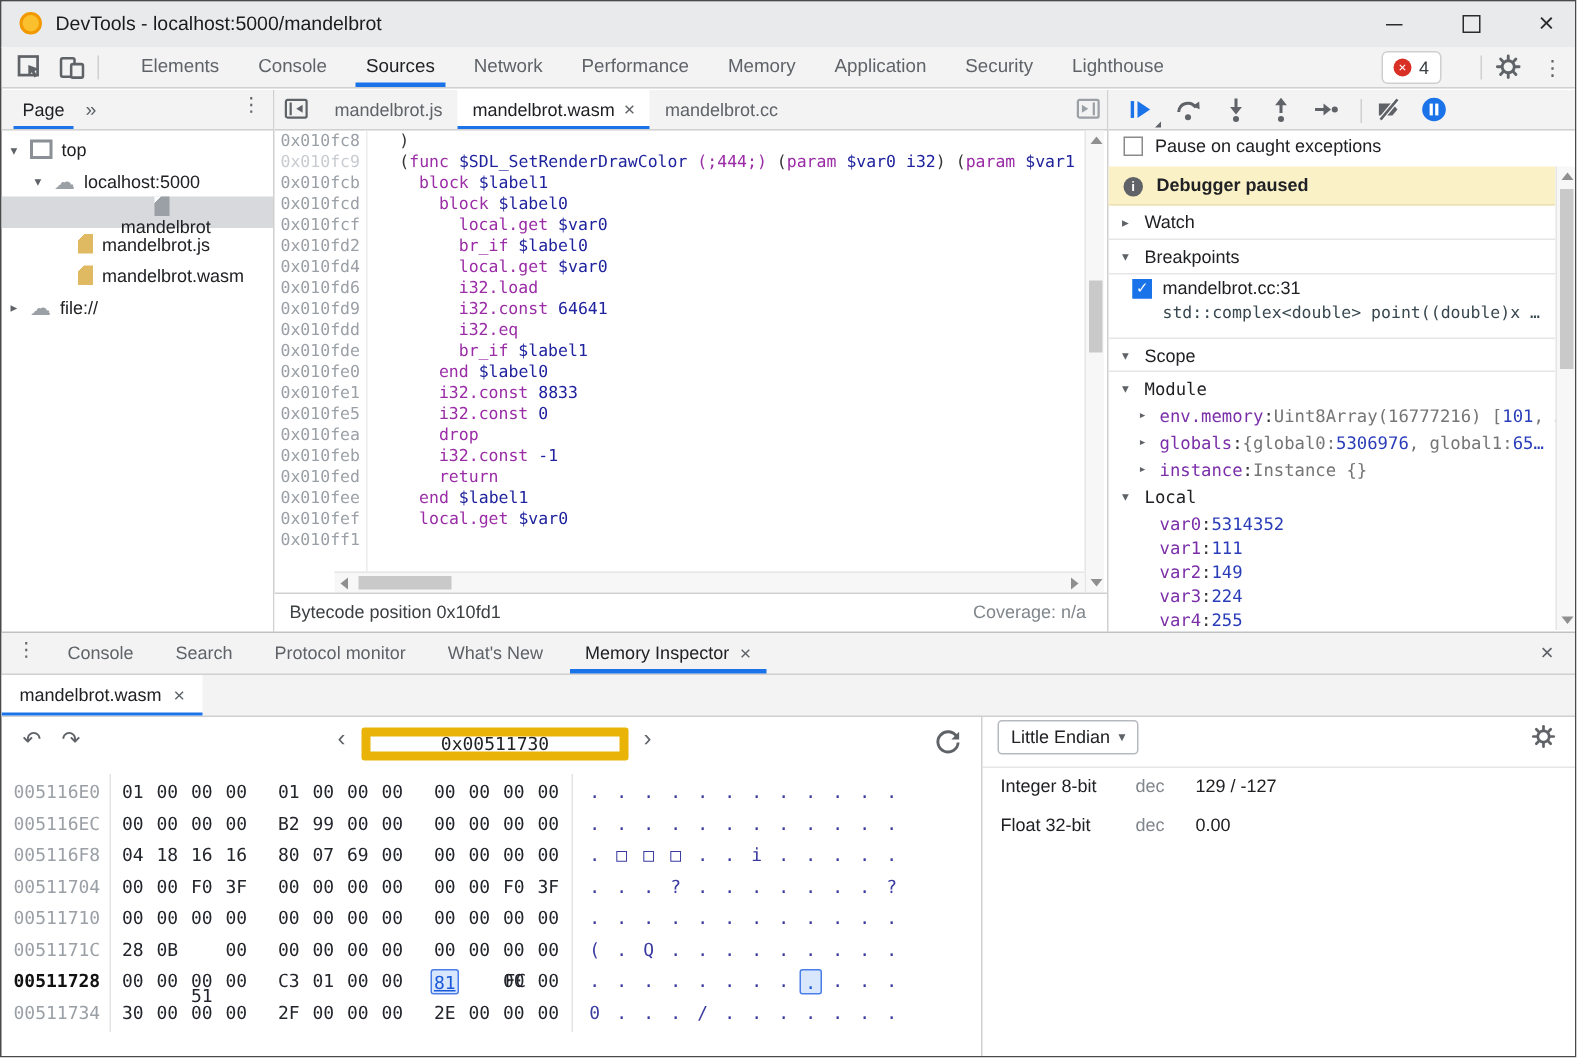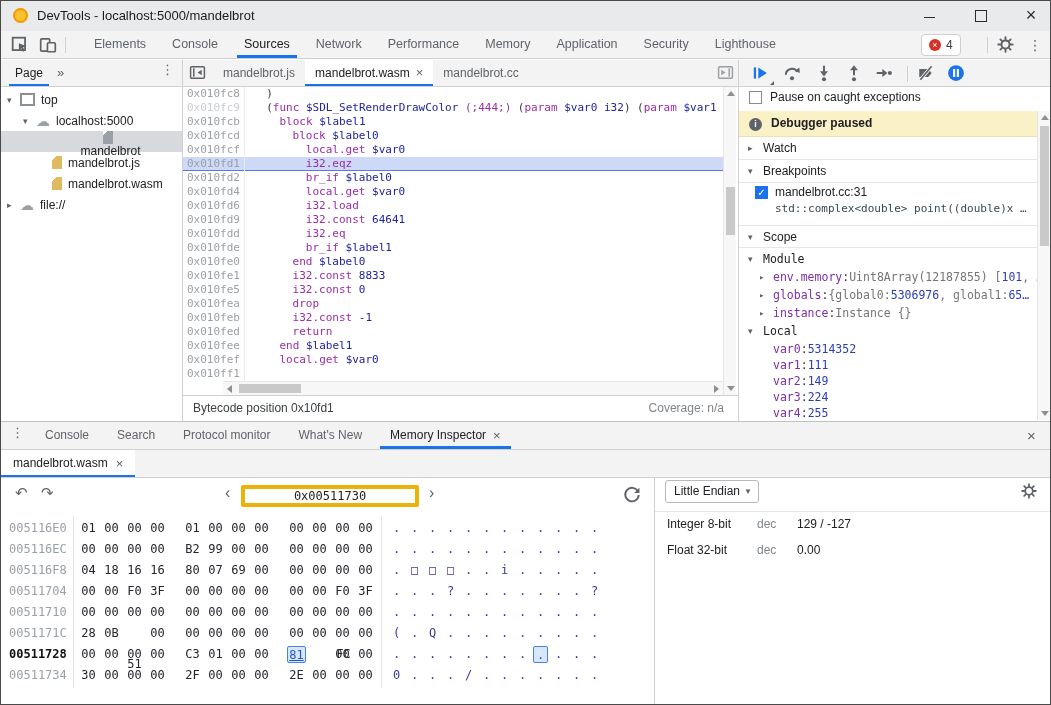--- a/index.html
+++ b/index.html
@@ -121,21 +121,21 @@
   #mi-strip{left:0;top:449px;width:1049px;height:28px;background:#f3f3f3;border-bottom:1px solid #d0d0d0;box-sizing:border-box}
   #mi-tab{position:absolute;left:0;top:0;height:27px;background:#fff;padding:0 12px;line-height:27px;font-size:12px;color:#202124;display:flex;align-items:center;gap:8px}
   #mi-tab::after{content:"";position:absolute;left:0;right:0;bottom:0;height:2px;background:#1a73e8}
 
   
   .mtool{position:absolute;color:#5f6368}
   #mi-undo{left:14px;top:483px;font-size:15px}
   #mi-redo{left:40px;top:483px;font-size:15px}
   #mi-prev{left:224px;top:483px;font-size:16px}
   #mi-next{left:428px;top:483px;font-size:16px}
-  #addr-input{position:absolute;left:240px;top:484px;width:178px;height:22px;border:4px solid #eab308;border-radius:2px;
+  #addr-input{position:absolute;left:240px;top:484px;width:178px;height:22px;border:6px solid #eab308;border-radius:2px;
      text-align:center;font-family:"DejaVu Sans Mono",monospace;font-size:12px;color:#202124;box-sizing:border-box;background:#fff}
   #mi-refresh{left:622px;top:485px}
 
   
   #hex-rows{left:0;top:517px;width:653px}
   .hrow{position:relative;height:21px}
   .haddr{position:absolute;left:8px;top:0;line-height:21px;font-family:"DejaVu Sans Mono",monospace;font-size:12px;color:#9aa0a6}
   .haddr.cur{color:#111;font-weight:bold}
   .hbyte{position:absolute;top:2px;width:19px;height:17px;line-height:17px;text-align:center;font-family:"DejaVu Sans Mono",monospace;font-size:12px;color:#23252c;box-sizing:border-box}
   .hch{position:absolute;top:2px;width:15px;height:17px;line-height:17px;text-align:center;font-family:"DejaVu Sans Mono",monospace;font-size:12px;color:#3a3aa0;box-sizing:border-box}
@@ -295,24 +295,20 @@
         <span class="code" style="padding-left: 34.4px;"><span class="tk-k">block</span><span class="tk-p"> </span><span class="tk-v">$label1</span></span>
       </div>
       <div class="cline">
         <span class="gut">0x010fcd</span>
         <span class="code" style="padding-left: 47.6px;"><span class="tk-k">block</span><span class="tk-p"> </span><span class="tk-v">$label0</span></span>
       </div>
       <div class="cline">
         <span class="gut">0x010fcf</span>
         <span class="code" style="padding-left: 60.8px;"><span class="tk-k">local.get</span><span class="tk-p"> </span><span class="tk-v">$var0</span></span>
       </div>
-      <div class="cline hl">
-        <span class="gut">0x010fd1</span>
-        <span class="code" style="padding-left: 60.8px;"><span class="tk-k">i32.eqz</span></span>
-      </div>
       <div class="cline">
         <span class="gut">0x010fd2</span>
         <span class="code" style="padding-left: 60.8px;"><span class="tk-k">br_if</span><span class="tk-p"> </span><span class="tk-v">$label0</span></span>
       </div>
       <div class="cline">
         <span class="gut">0x010fd4</span>
         <span class="code" style="padding-left: 60.8px;"><span class="tk-k">local.get</span><span class="tk-p"> </span><span class="tk-v">$var0</span></span>
       </div>
       <div class="cline">
         <span class="gut">0x010fd6</span>
@@ -468,21 +464,21 @@
 
   <div class="scopehead" style="top:249px">
     <span class="tri">▾</span>
     <span class="lbl">Module</span>
   </div>
   <div id="module-items" style="top:267px">
       <div class="srow">
         <span class="tri">▸</span>
         <span class="sname">env.memory</span>
         <span class="sp">: </span>
-        <span class="sg">Uint8Array(12187855) [</span>
+        <span class="sg">Uint8Array(16777216) [</span>
         <span class="sn">101</span>
         <span class="sg">, …</span>
       </div>
       <div class="srow">
         <span class="tri">▸</span>
         <span class="sname">globals</span>
         <span class="sp">: </span>
         <span class="sg">{global0: </span>
         <span class="sn">5306976</span>
         <span class="sg">, global1: </span>

